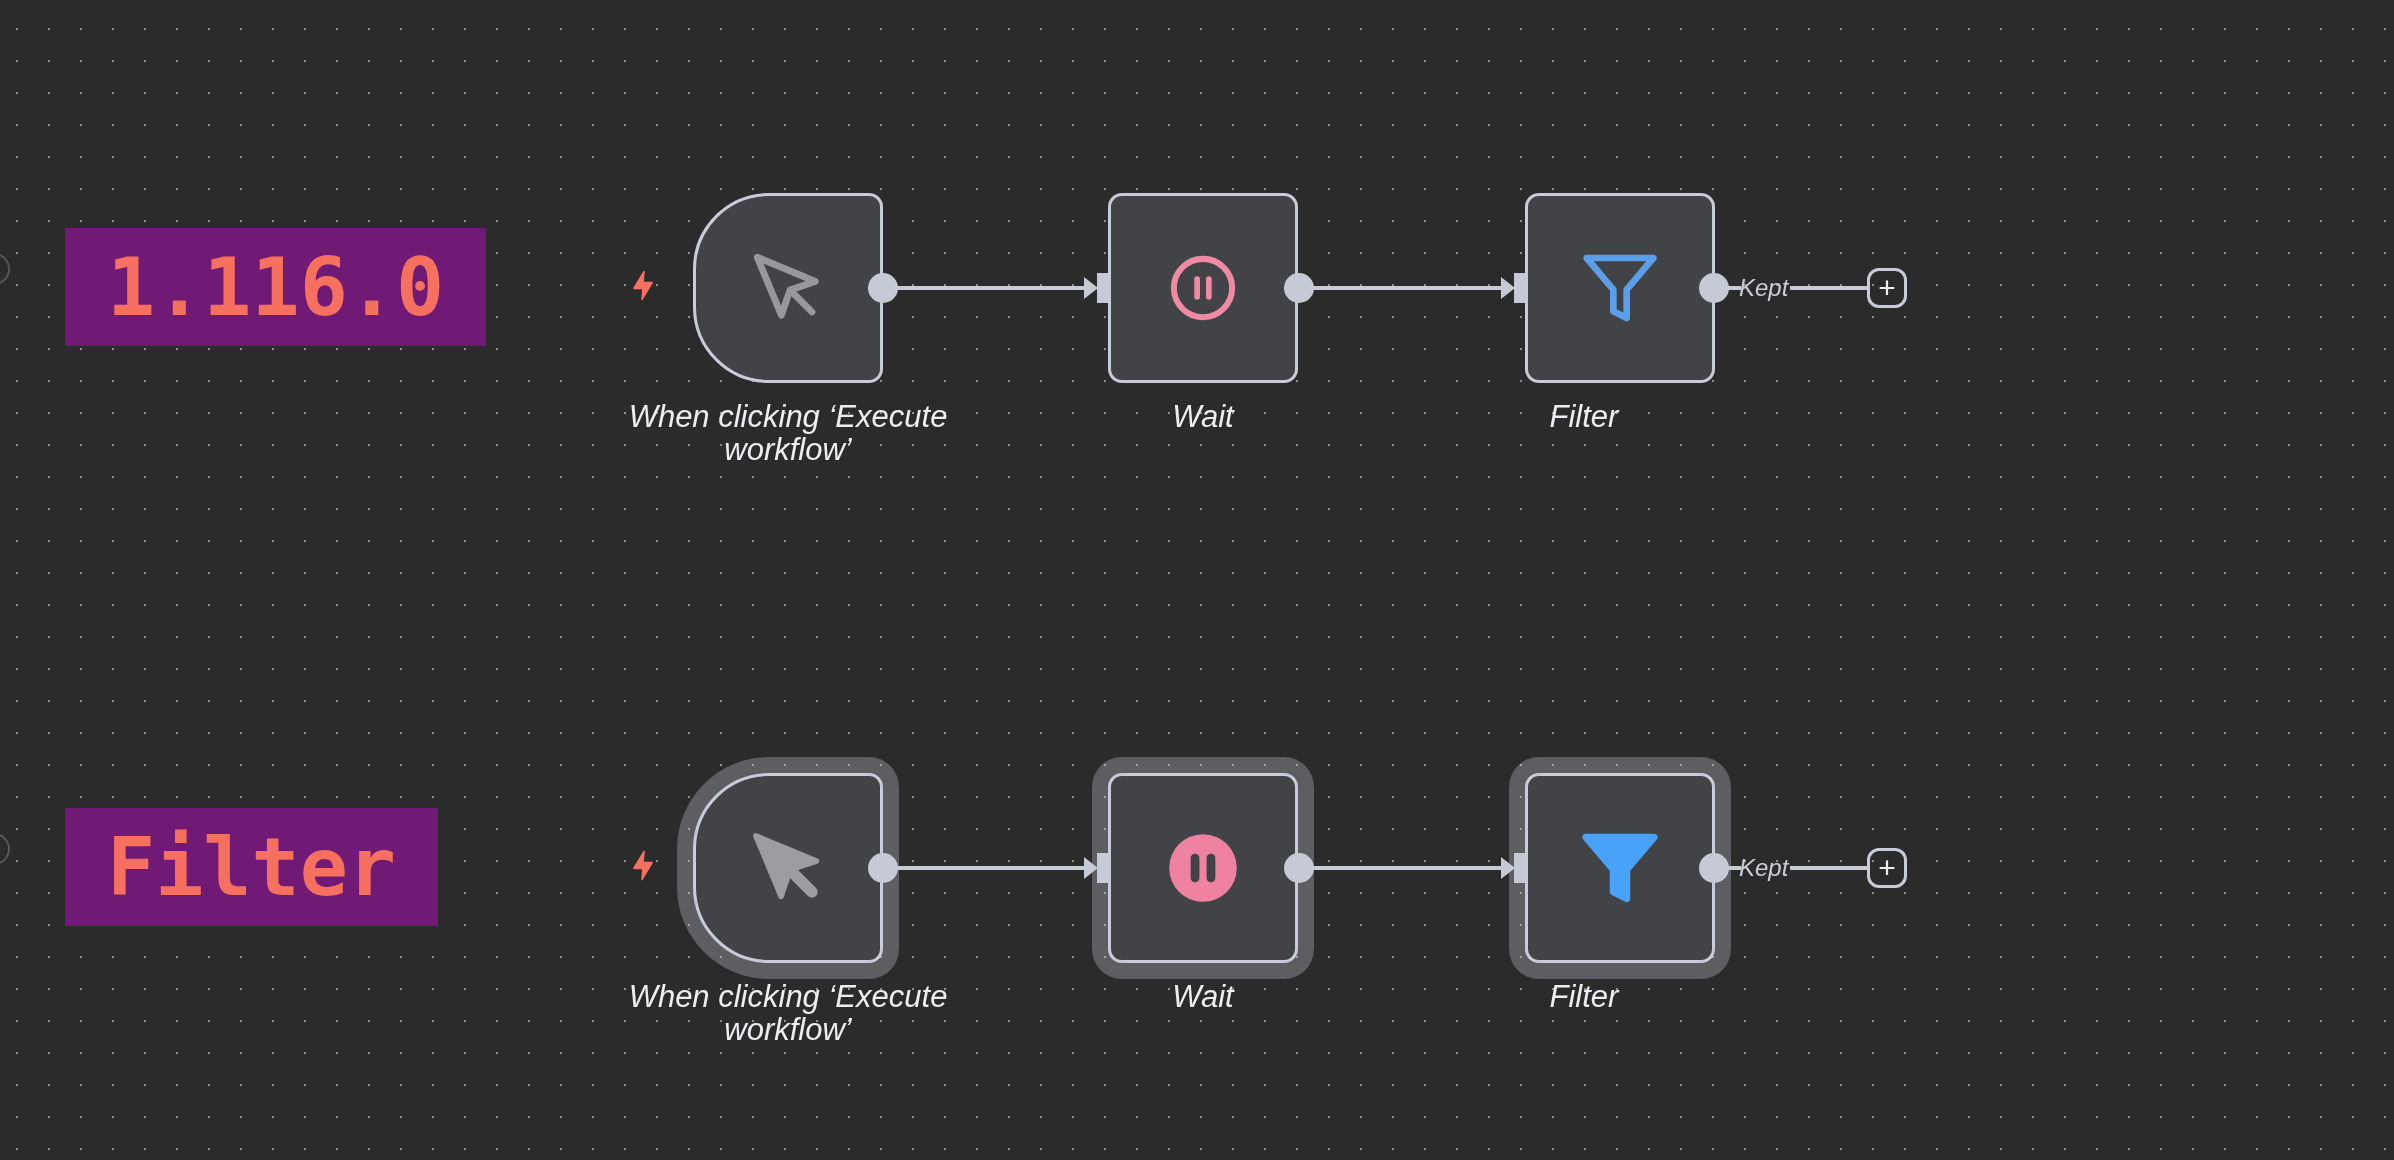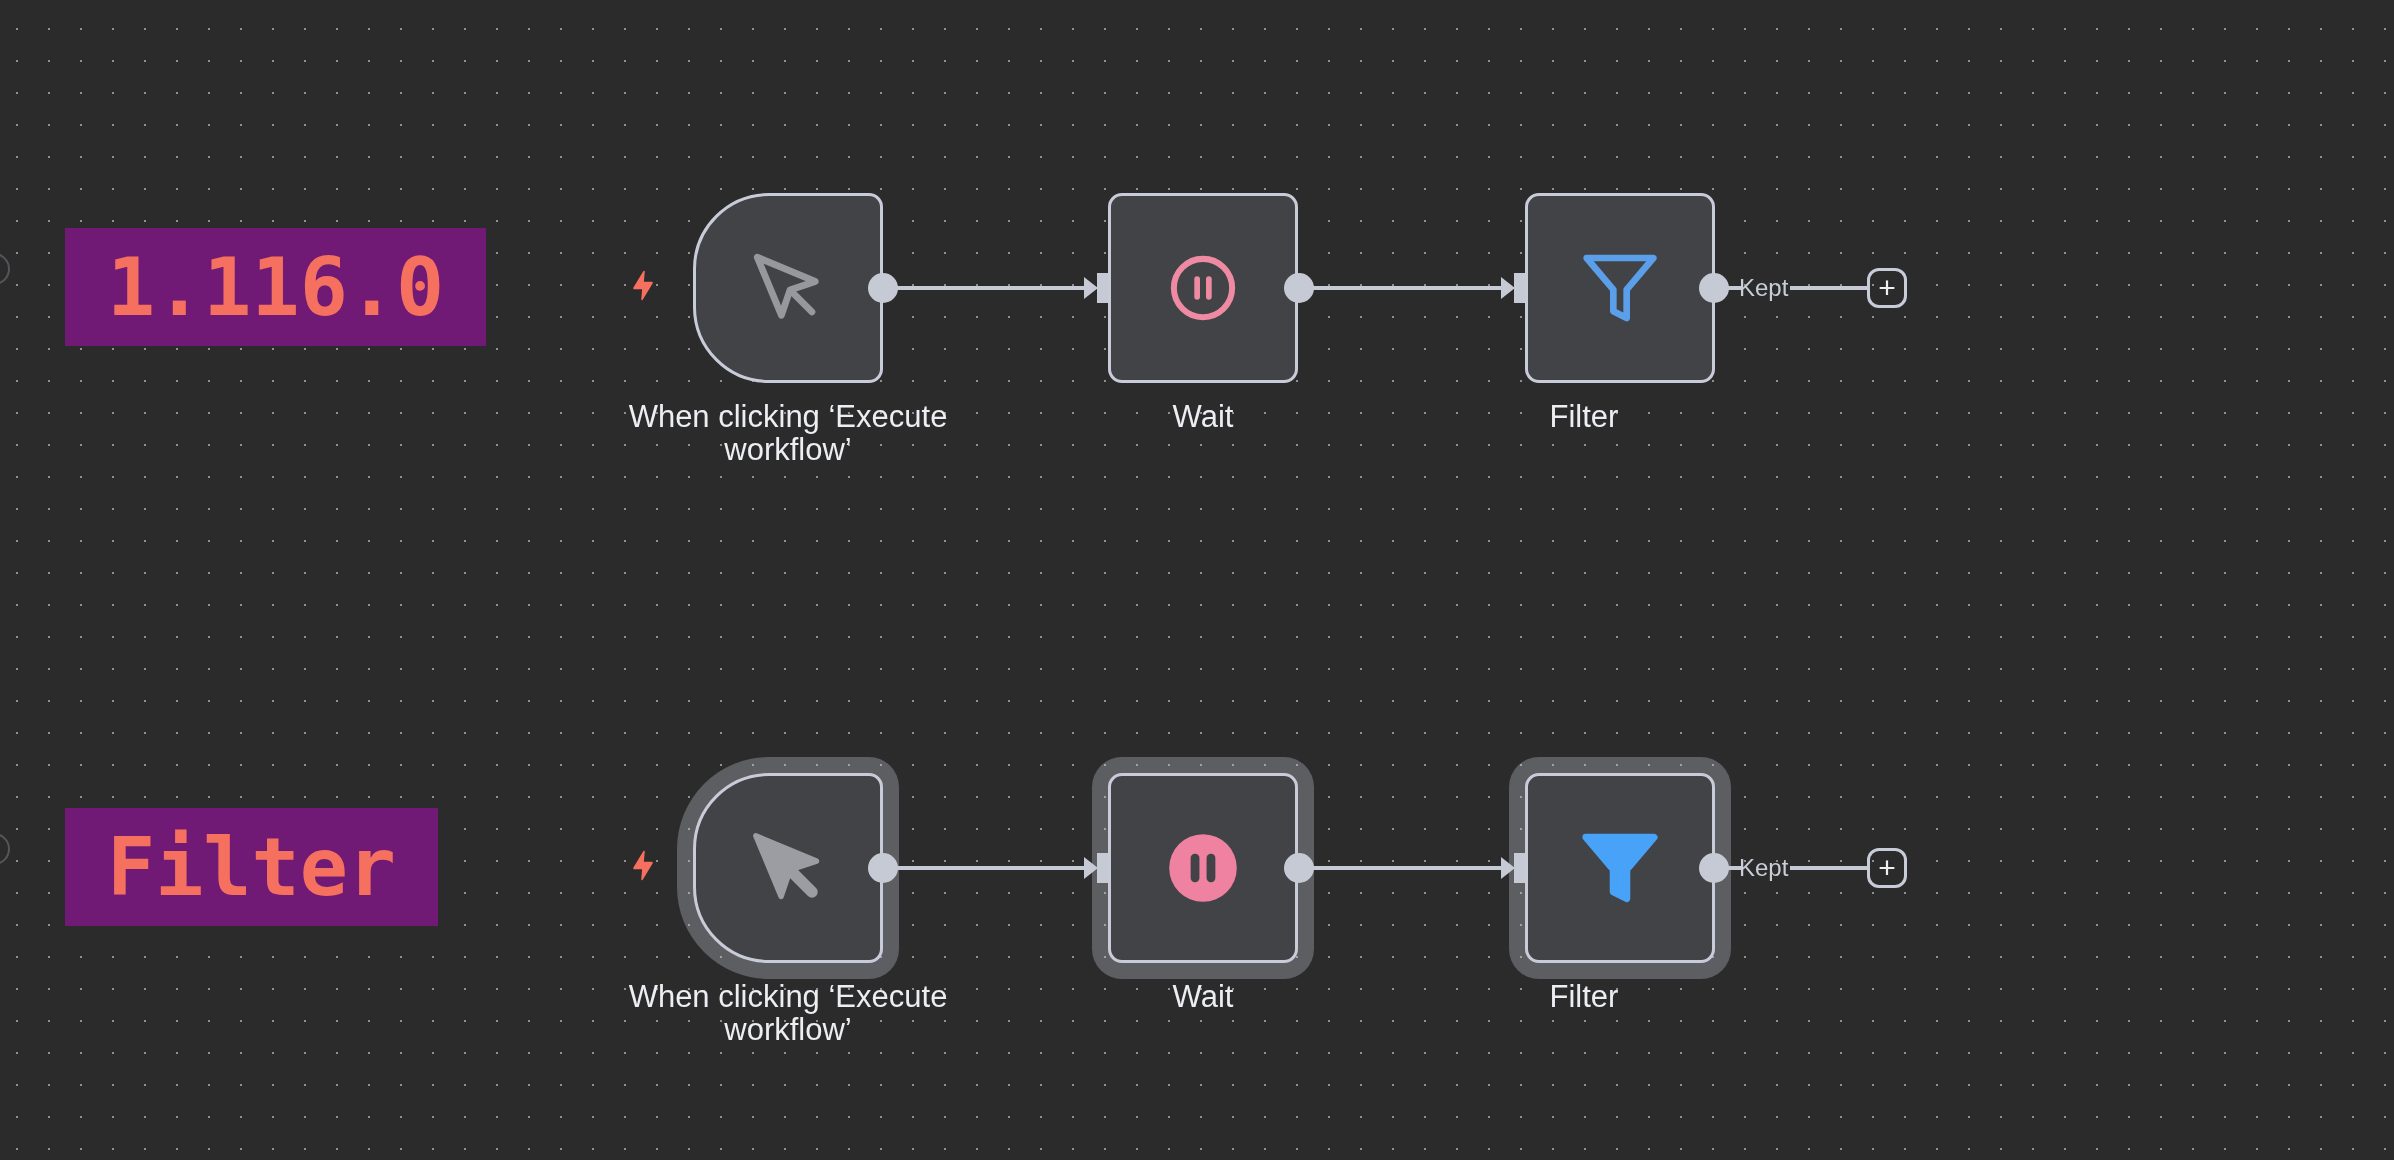--- a/index.html
+++ b/index.html
@@ -128,20 +128,21 @@
 
   .kept {
     position: absolute;
     left: 1739px;
     top: 273px;
     height: 30px;
     line-height: 30px;
     font-size: 24px;
     color: #c9cdd6;
     white-space: nowrap;
+    font-style: italic;
   }
 
   .plus-btn {
     position: absolute;
     left: 1867px;
     top: 268px;
     width: 40px;
     height: 40px;
     box-sizing: border-box;
     background: transparent;
@@ -160,20 +161,21 @@
   }
 
   
   .label {
     position: absolute;
     top: 400px;
     font-size: 31px;
     line-height: 33px;
     color: #eceef2;
     text-align: center;
+    font-style: italic;
   }
   .label-trigger { left: 608px;  width: 360px; }
   .label-wait    { left: 1103px; width: 200px; text-align: center; }
   .label-filter  { left: 1484px; width: 200px; }
 </style>
 </head>
 <body>
 
 <div class="row row-1">
   <div class="version-box">

